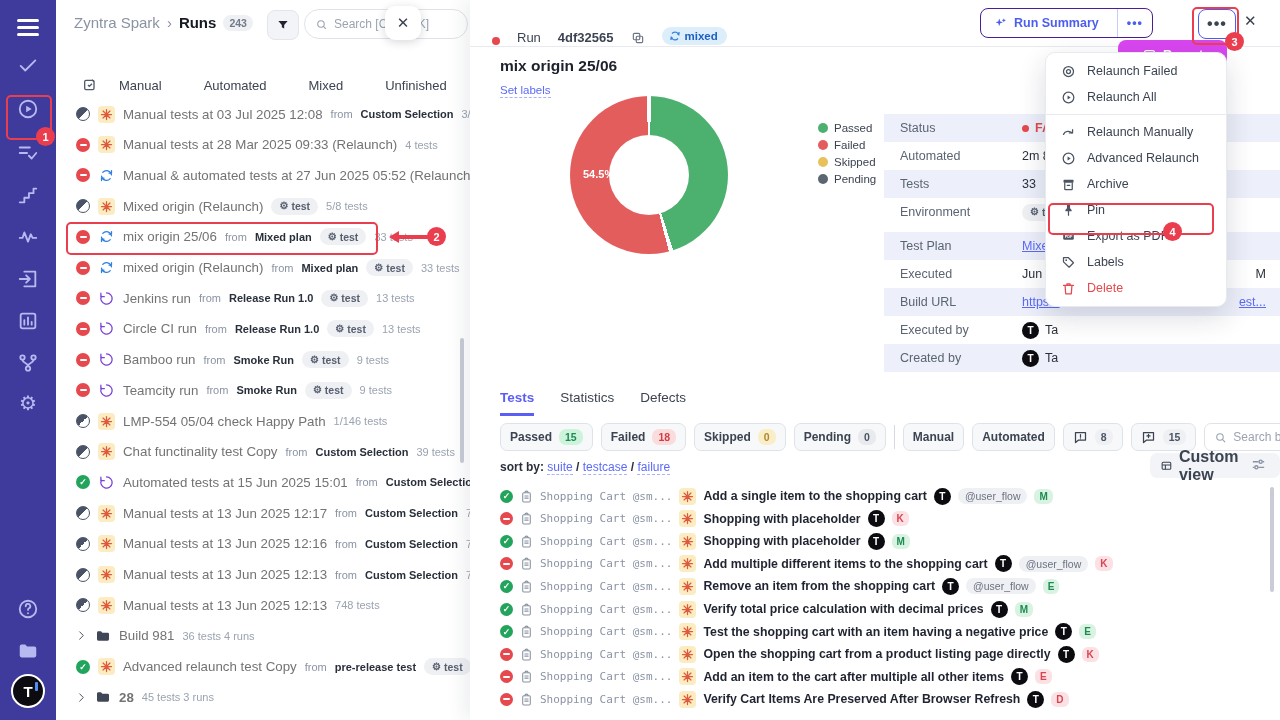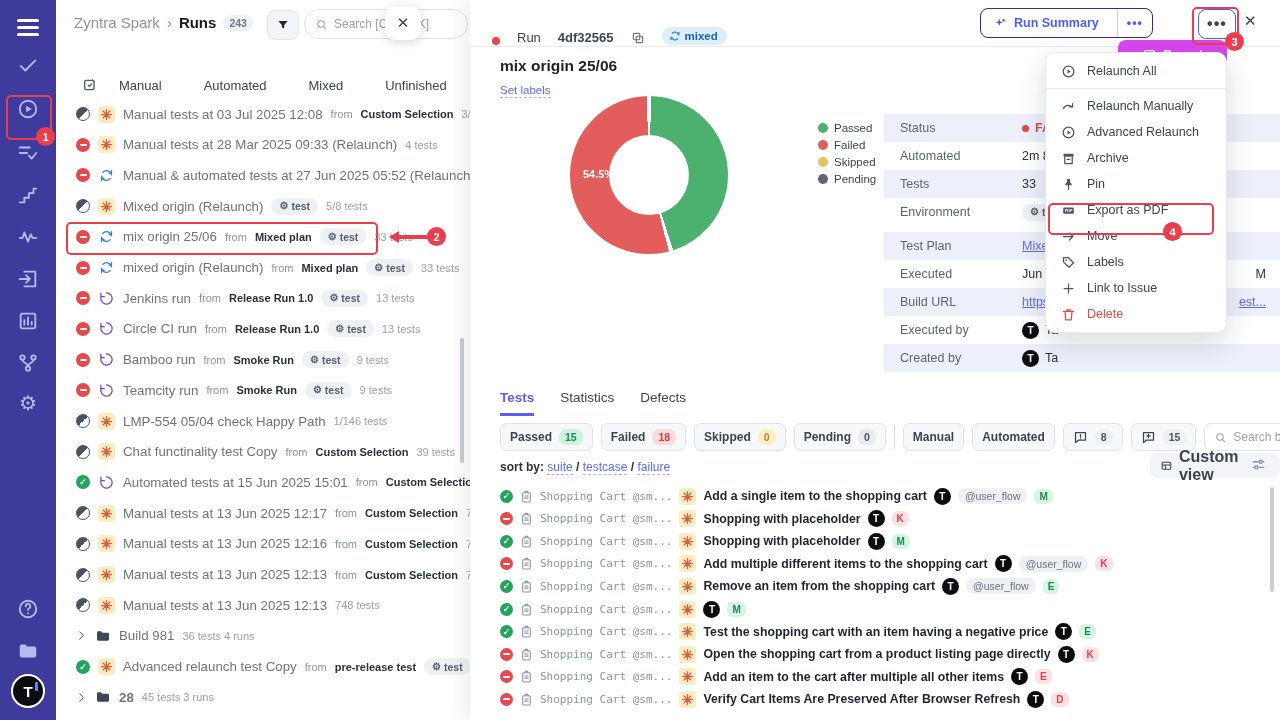--- a/index.html
+++ b/index.html
@@ -826,20 +826,21 @@
             <path d="M9 5a3 3 0 0 1 6 0"></path>
             <path d="M9 11h6M9 15h6"></path>
           </svg>
         </span>
     <span class="suite">Shopping Cart @sm...</span>
     <span class="ty ty-manual">
           <svg viewBox="0 0 24 24" width="11" height="11" fill="none" stroke="currentColor" stroke-width="2" stroke-linecap="round" stroke-linejoin="round">
             <path d="M12 4v16M4 12h16M6.5 6.5l11 11M17.5 6.5l-11 11"></path>
           </svg>
         </span>
+    <span class="ttitle">Verify total price calculation with decimal prices</span>
     <span class="mini-avatar">T</span>
 
     <span class="lbadge lb-green">M</span>
   </div>
       <div class="trow" style="top:621.6px">
     <span class="st st-passed">✓</span>
     <span class="clip-ic">
           <svg viewBox="0 0 24 24" width="13" height="13" fill="none" stroke="currentColor" stroke-width="2" stroke-linecap="round" stroke-linejoin="round">
             <rect x="5" y="5" width="14" height="17" rx="2"></rect>
             <path d="M9 5a3 3 0 0 1 6 0"></path>
@@ -924,20 +925,27 @@
     <span class="lbadge lb-red">D</span>
   </div>
     </div>
   <div class="rp-scroll"></div>
 </section>
 
 <div id="menu">
     <div class="m-item">
     <span class="mi">
         <svg viewBox="0 0 24 24" width="15" height="15" fill="none" stroke="currentColor" stroke-width="2" stroke-linecap="round" stroke-linejoin="round">
+          <circle cx="12" cy="12" r="8"></circle>
+          <circle cx="12" cy="12" r="3.2"></circle>
+        </svg>
+      </span>Relaunch Failed</div>
+    <div class="m-item">
+    <span class="mi">
+        <svg viewBox="0 0 24 24" width="15" height="15" fill="none" stroke="currentColor" stroke-width="2" stroke-linecap="round" stroke-linejoin="round">
           <circle cx="12" cy="12" r="8.5"></circle>
           <path d="M10.5 8.8l5 3.2-5 3.2z" fill="currentColor" stroke="none"></path>
         </svg>
       </span>Relaunch All</div>
     <div class="m-div"></div>
     <div class="m-item">
     <span class="mi">
         <svg viewBox="0 0 24 24" width="15" height="15" fill="none" stroke="currentColor" stroke-width="2" stroke-linecap="round" stroke-linejoin="round">
           <path d="M4 15c2.5-5.5 9.5-6.5 13.5-2.5"></path>
           <path d="M18.5 7.5v5.2h-5.2" fill="none"></path>
@@ -966,37 +974,24 @@
     <div class="m-item">
     <span class="mi">
         <svg viewBox="0 0 24 24" width="15" height="15" fill="none" stroke="currentColor" stroke-width="2" stroke-linecap="round" stroke-linejoin="round">
           <rect x="3.5" y="7" width="17" height="10" rx="2" fill="currentColor" stroke="none"></rect>
           <text x="12" y="14.8" font-size="6.2" fill="#fff" stroke="none" text-anchor="middle" font-family="Liberation Sans,sans-serif" font-weight="bold">PDF</text>
         </svg>
       </span>Export as PDF</div>
     <div class="m-item">
     <span class="mi">
         <svg viewBox="0 0 24 24" width="15" height="15" fill="none" stroke="currentColor" stroke-width="2" stroke-linecap="round" stroke-linejoin="round">
-          <path d="M4 12h14"></path>
-          <path d="M13.5 6.5L19 12l-5.5 5.5"></path>
-        </svg>
-      </span>Move</div>
-    <div class="m-item">
-    <span class="mi">
-        <svg viewBox="0 0 24 24" width="15" height="15" fill="none" stroke="currentColor" stroke-width="2" stroke-linecap="round" stroke-linejoin="round">
           <path d="M4 4h7.5l8.5 8.5L13 19.5 4 11z"></path>
           <circle cx="8.3" cy="8.3" r="1.4" fill="currentColor" stroke="none"></circle>
         </svg>
       </span>Labels</div>
-    <div class="m-item">
-    <span class="mi">
-        <svg viewBox="0 0 24 24" width="15" height="15" fill="none" stroke="currentColor" stroke-width="2" stroke-linecap="round" stroke-linejoin="round">
-          <path d="M12 5v14M5 12h14"></path>
-        </svg>
-      </span>Link to Issue</div>
     <div class="m-item danger">
     <span class="mi">
         <svg viewBox="0 0 24 24" width="15" height="15" fill="none" stroke="currentColor" stroke-width="2" stroke-linecap="round" stroke-linejoin="round">
           <path d="M4 7h16M9.5 7V4.5h5V7M6.5 7l1 13.5h9l1-13.5"></path>
         </svg>
       </span>Delete</div>
   </div>
 
 <div class="ann-box" style="left:6px;top:95px;width:42px;height:41px"></div>
 <div class="ann-badge" style="left:36px;top:127px">1</div>

